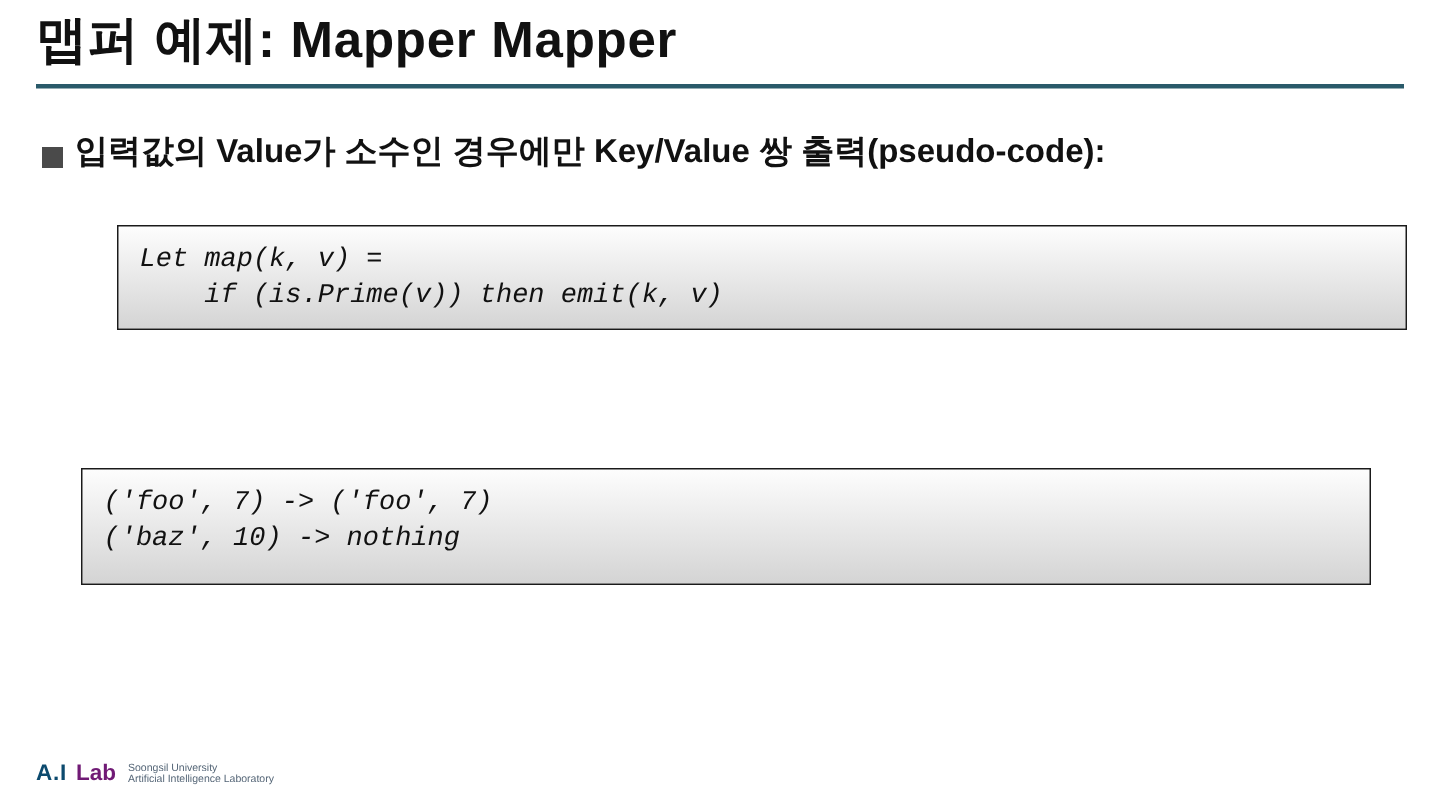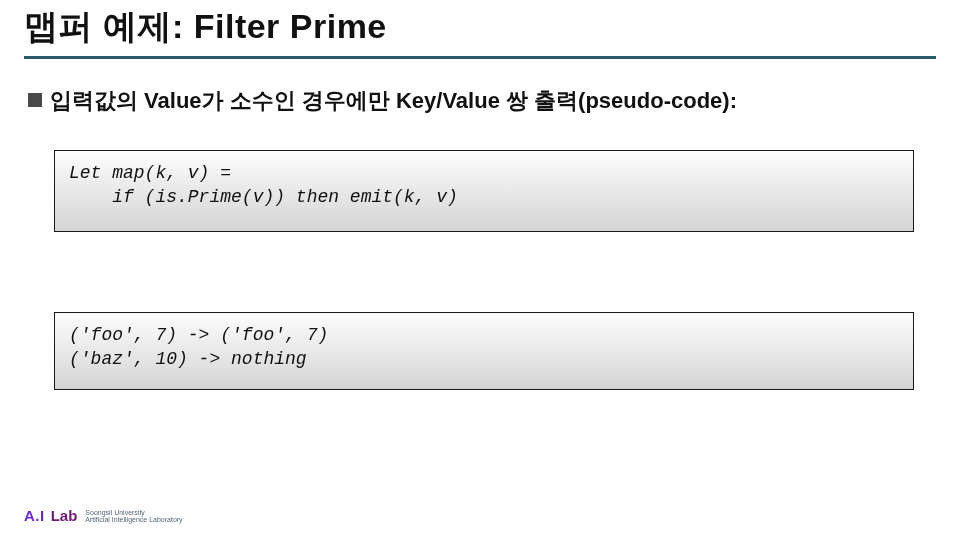--- a/index.html
+++ b/index.html
@@ -33,21 +33,21 @@
     right: 24px;
     top: 56px;
     border-top: 3px solid #2a5a6a;
   }
   .bullet-row {
     position: absolute;
     left: 28px;
     top: 86px;
     right: 28px;
     display: flex;
-    align-items: flex-start;
+    align-items: center;
     gap: 8px;
   }
   .bullet-icon {
     width: 14px;
     height: 14px;
     background: #4a4a4a;
     margin-top: 7px;
     flex: 0 0 auto;
   }
   .bullet-text {
@@ -64,35 +64,35 @@
     background: linear-gradient(to bottom, #fdfdfd 0%, #d4d4d4 100%);
     box-sizing: border-box;
     padding: 10px 14px;
     font-family: "Courier New", monospace;
     font-style: italic;
     font-size: 18px;
     line-height: 1.35;
     color: #111;
     white-space: pre;
   }
-  .codebox.box1 { top: 150px; height: 82px; }
+  .codebox.box1 { top: 150px; height: 70px; margin-left: 24px; }
   .codebox.box2 { top: 272px; height: 78px; margin-top: 40px; }
 
   .footer-logo {
     position: absolute;
     left: 24px;
     bottom: 16px;
     display: flex;
     align-items: center;
     gap: 6px;
   }
   .footer-logo .ai {
     font-weight: 800;
     font-size: 15px;
-    color: #6d28d9;
+    color: #0c4a6e;
     letter-spacing: 0.5px;
   }
   .footer-logo .lab {
     font-weight: 600;
     font-size: 15px;
     color: #701a75;
   }
   .footer-logo .sub {
     display: flex;
     flex-direction: column;
@@ -100,21 +100,21 @@
     line-height: 1.0;
     color: #556677;
     margin-left: 2px;
   }
 </style>
 </head>
 <body>
 
 <div class="slide">
 
-  <div class="title">맵퍼 예제: Filter Prime</div>
+  <div class="title">맵퍼 예제: Mapper Mapper</div>
   <div class="title-rule"></div>
 
   <div class="bullet-row">
     <span class="bullet-icon"></span>
     <span class="bullet-text">입력값의 Value가 소수인 경우에만 Key/Value 쌍 출력(pseudo-code):</span>
   </div>
 
   <div class="codebox box1">Let map(k, v) =
     if (is.Prime(v)) then emit(k, v)</div>
 

